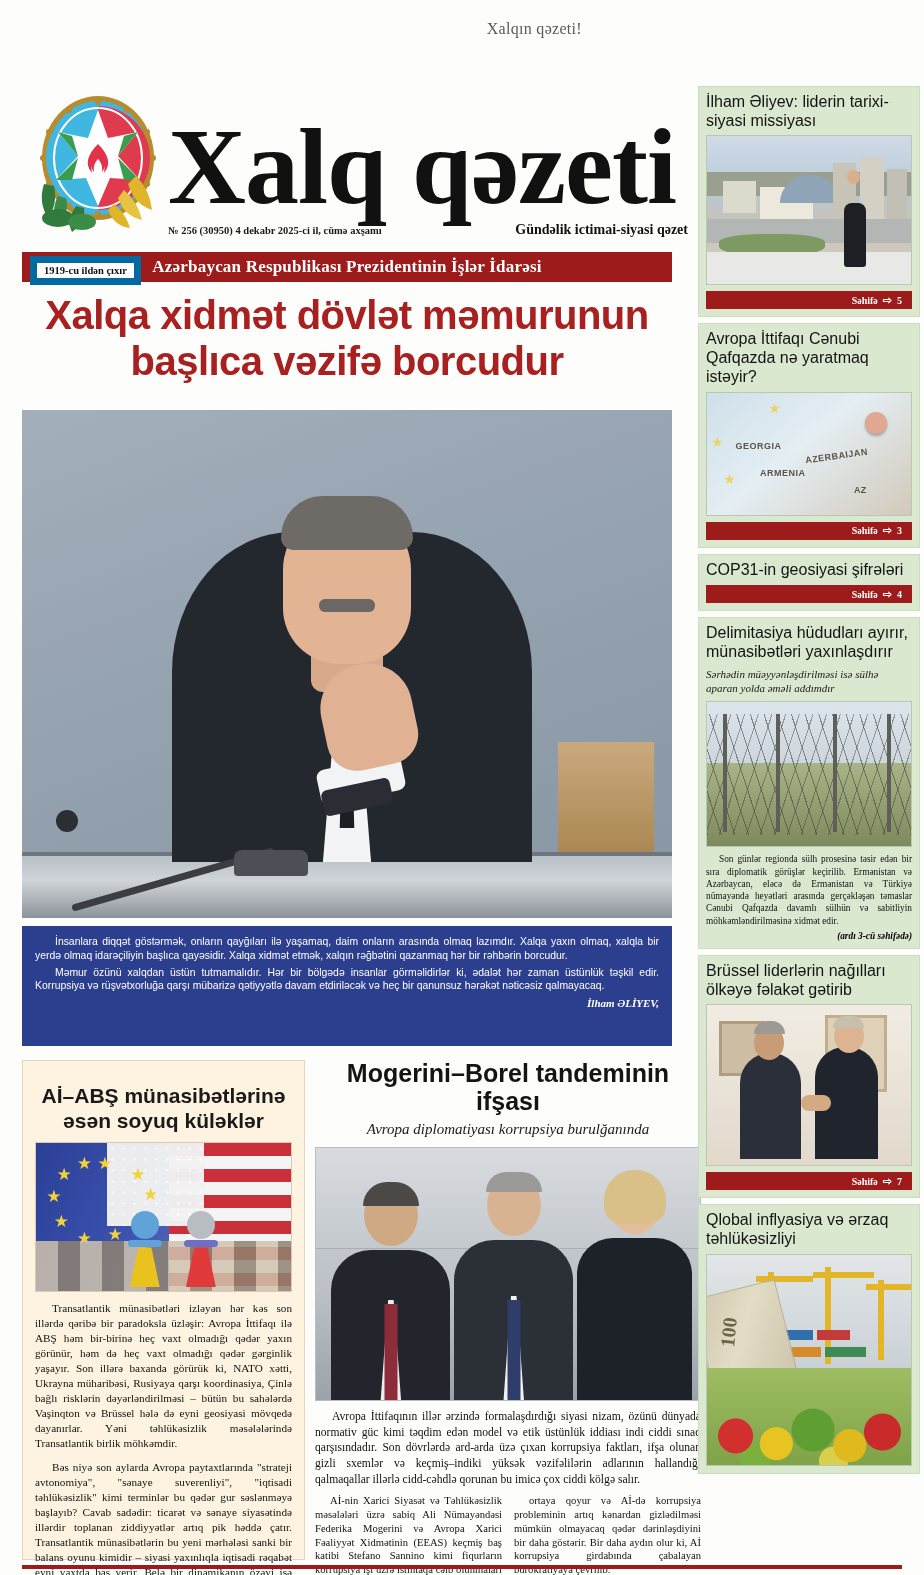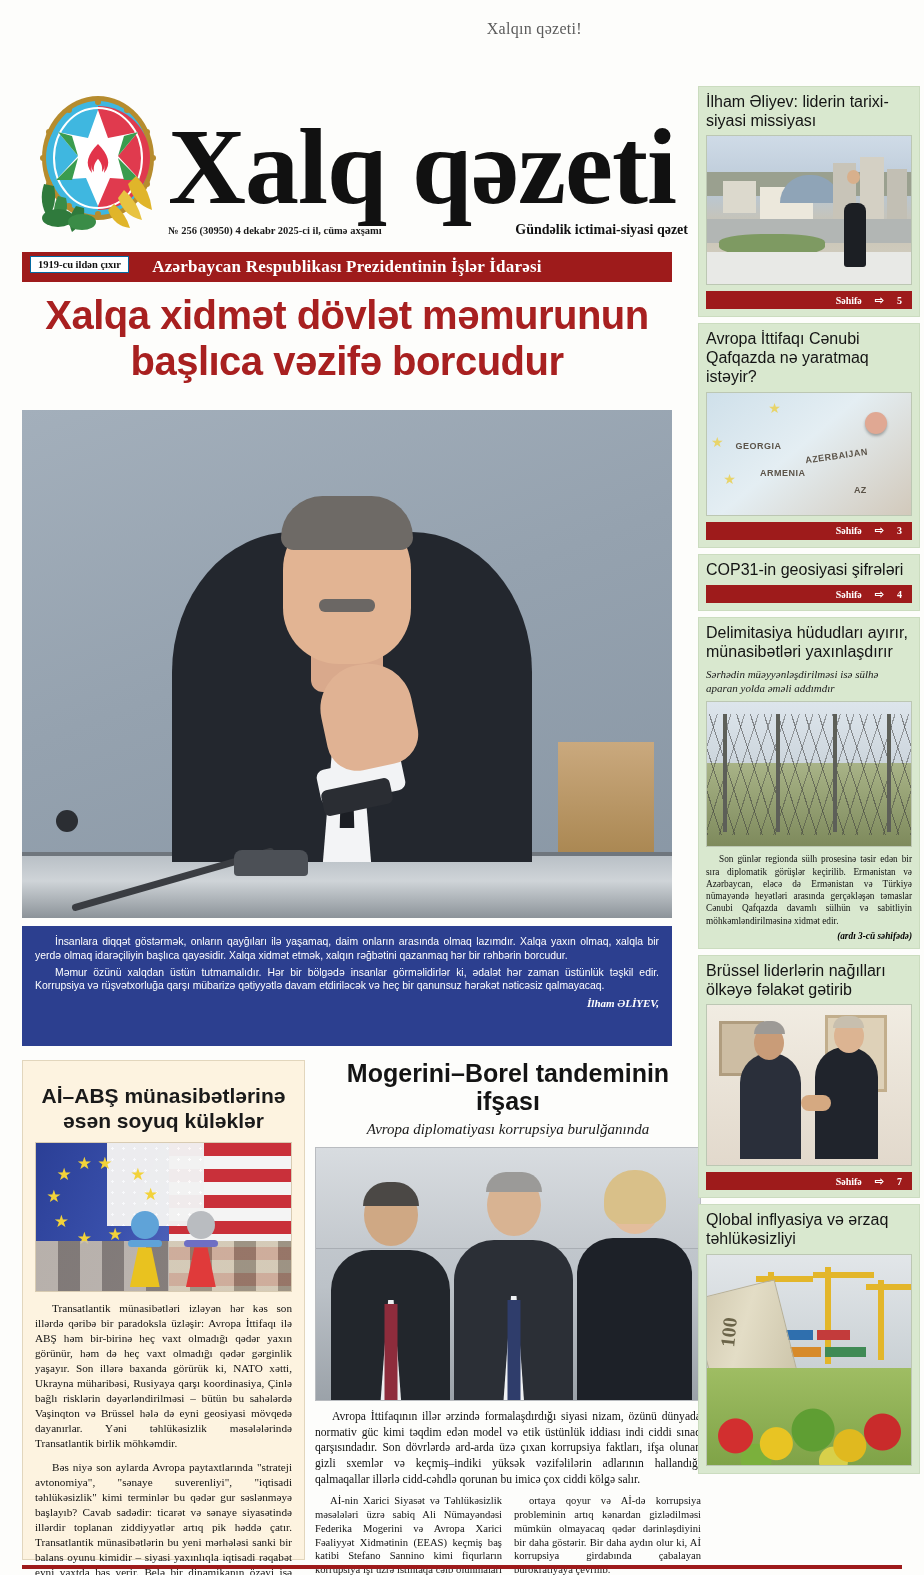--- a/index.html
+++ b/index.html
@@ -64,21 +64,21 @@
     background: #9e1b1b;
     display: flex; align-items: center; justify-content: center;
   }
   .auth-bar-text {
     font-family: "Liberation Serif", serif;
     font-weight: 700; font-size: 17px; color: #fff;
     letter-spacing: .2px;
   }
   .since-badge {
     position: absolute; left: 30px; top: 256px;
-    background: #fff; border: 1px solid #0369a1;
+    background: #fff; border: 7px solid #0369a1;
     padding: 2px 7px;
     font-family: "Liberation Serif", serif;
     font-weight: 700; font-size: 10.5px; color: #111;
   }
 
   
   .lead-headline {
     position: absolute; left: 22px; top: 292px; width: 650px;
     text-align: center;
     font-family: "Liberation Sans", sans-serif;
@@ -364,21 +364,21 @@
     text-indent: 13px; color:#111; margin-top: 6px;
   }
   .sb-cont {
     font-family: "Liberation Serif", serif;
     font-style: italic; font-weight:700; font-size: 9.3px;
     text-align: right; margin-top: 4px;
   }
   .sb-pagebar {
     margin-top: 6px; height: 18px; background: #9e1b1b;
     display:flex; align-items:center; justify-content:flex-end;
-    padding-right: 10px; gap: 13px;
+    padding-right: 10px; gap: 5px;
   }
   .sb-pagebar span {
     font-family: "Liberation Serif", serif;
     font-weight: 700; font-size: 10px; color:#fff;
   }
   .sb-pagebar .arrow { font-size: 11px; }
 
   
   .img-baku { height: 150px; background: linear-gradient(180deg,#cfd9e4 0%, #b9c7d4 38%, #c8c3b4 60%, #d7d3c6 100%); }
   .img-baku .sky { position:absolute; left:0; top:0; width:100%; height:34%;

